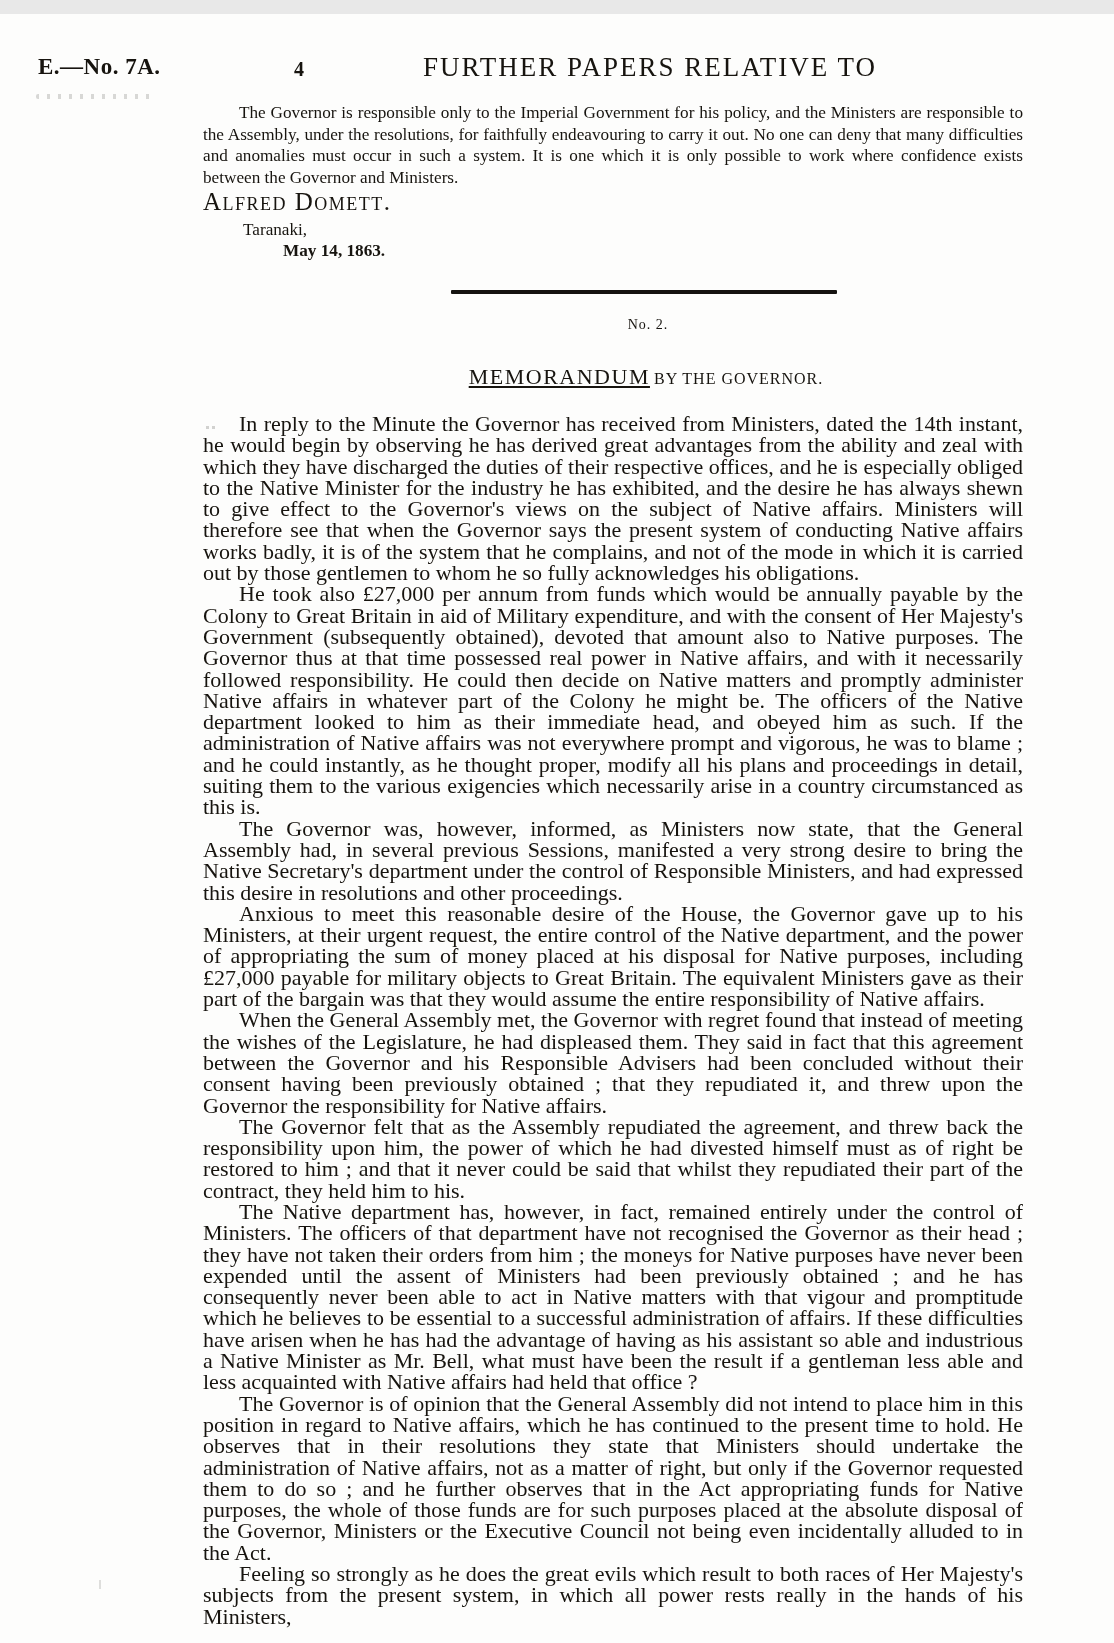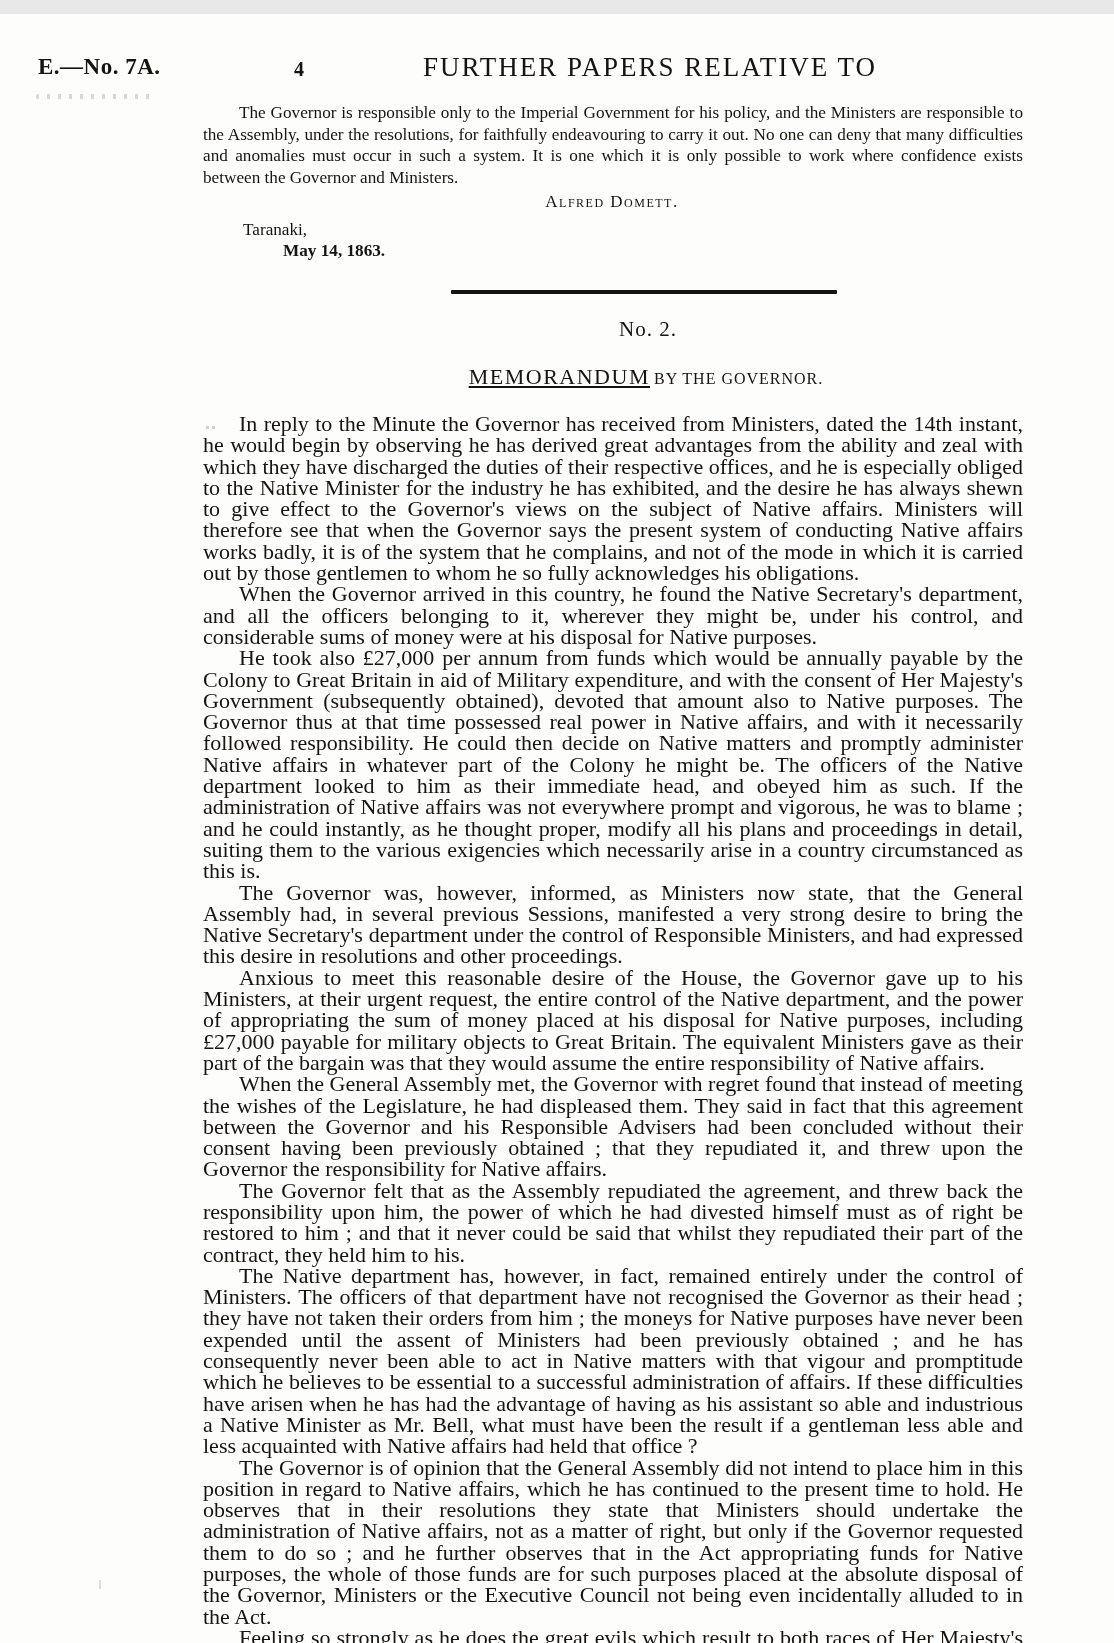--- a/index.html
+++ b/index.html
@@ -41,41 +41,41 @@
     background:#c9c9c6;opacity:.6;
   }
   
   .letter-block{
     position:absolute;left:203px;top:88px;width:820px;
     font-size:17.2px;line-height:21.5px;text-align:justify;
     hyphens:auto;-webkit-hyphens:auto;
   }
   .letter-block p{margin:0;text-indent:36px;}
   .signature{
-    text-align:center;
+    text-align:left;
     font-variant:small-caps;
     letter-spacing:1.5px;
-    font-size:17px;
+    font-size:25px;
     margin-top:3px;
     padding-right:2px;
   }
   .place{margin-top:6px;margin-left:40px;text-indent:0;}
   .date{margin-left:80px;text-indent:0;font-weight:bold;}
   
   .section-rule{
     position:absolute;left:451px;top:268px;width:386px;height:4px;
     background:#151310;border:none;border-radius:1px;
   }
   .section-rule::after{
     content:"";position:absolute;left:60px;top:7px;width:260px;height:1px;
     background:#d6d6d2;
   }
   .section-no{
     position:absolute;left:648px;top:303px;transform:translateX(-50%);
-    font-size:21px;letter-spacing:1px;white-space:nowrap;
+    font-size:14px;letter-spacing:1px;white-space:nowrap;
   }
   .section-title{
     position:absolute;left:646px;top:350px;transform:translateX(-50%);
     white-space:nowrap;
   }
   .section-title .main{font-size:22px;letter-spacing:1.5px;text-decoration:underline;}
   .section-title .sub{font-size:16px;letter-spacing:1px;}
   
   .memo{
     position:absolute;left:203px;top:399px;width:820px;height:1230px;
@@ -110,21 +110,20 @@
 
   <div class="section-title">
     <span class="main">MEMORANDUM</span>
     <span class="sub">BY THE GOVERNOR.</span>
   </div>
 
   <section class="memo">
 
       <p>In reply to the Minute the Governor has received from Ministers, dated the 14th instant, he would begin by observing he has derived great advantages from the ability and zeal with which they have discharged the duties of their respective offices, and he is especially obliged to the Native Minister for the industry he has exhibited, and the desire he has always shewn to give effect to the Governor's views on the subject of Native affairs.  Ministers will therefore see that when the Governor says the present system of conducting Native affairs works badly, it is of the system that he complains, and not of the mode in which it is carried out by those gentlemen to whom he so fully acknowledges his obligations.</p>
 
-      <p>When the Governor arrived in this country, he found the Native Secretary's department, and all the officers belonging to it, wherever they might be, under his control, and considerable sums of money were at his disposal for Native purposes.</p>
 
       <p>He took also £27,000 per annum from funds which would be annually payable by the Colony to Great Britain in aid of Military expenditure, and with the consent of Her Majesty's Government (subsequently obtained), devoted that amount also to Native purposes.  The Governor thus at that time possessed real power in Native affairs, and with it necessarily followed responsibility. He could then decide on Native matters and promptly administer Native affairs in whatever part of the Colony he might be.  The officers of the Native department looked to him as their immediate head, and obeyed him as such.  If the administration of Native affairs was not everywhere prompt and vigorous, he was to blame ; and he could instantly, as he thought proper, modify all his plans and proceedings in detail, suiting them to the various exigencies which necessarily arise in a country circumstanced as this is.</p>
 
       <p>The Governor was, however, informed, as Ministers now state, that the General Assembly had, in several previous Sessions, manifested a very strong desire to bring the Native Secretary's department under the control of Responsible Ministers, and had expressed this desire in resolutions and other proceedings.</p>
 
       <p>Anxious to meet this reasonable desire of the House, the Governor gave up to his Ministers, at their urgent request, the entire control of the Native department, and the power of appropriating the sum of money placed at his disposal for Native purposes, including £27,000 payable for military objects to Great Britain.  The equivalent Ministers gave as their part of the bargain was that they would assume the entire responsibility of Native affairs.</p>
 
       <p>When the General Assembly met, the Governor with regret found that instead of meeting the wishes of the Legislature, he had displeased them.  They said in fact that this agreement between the Governor and his Responsible Advisers had been concluded without their consent having been previously obtained ; that they repudiated it, and threw upon the Governor the responsibility for Native affairs.</p>
 
       <p>The Governor felt that as the Assembly repudiated the agreement, and threw back the responsibility upon him, the power of which he had divested himself must as of right be restored to him ; and that it never could be said that whilst they repudiated their part of the contract, they held him to his.</p>

